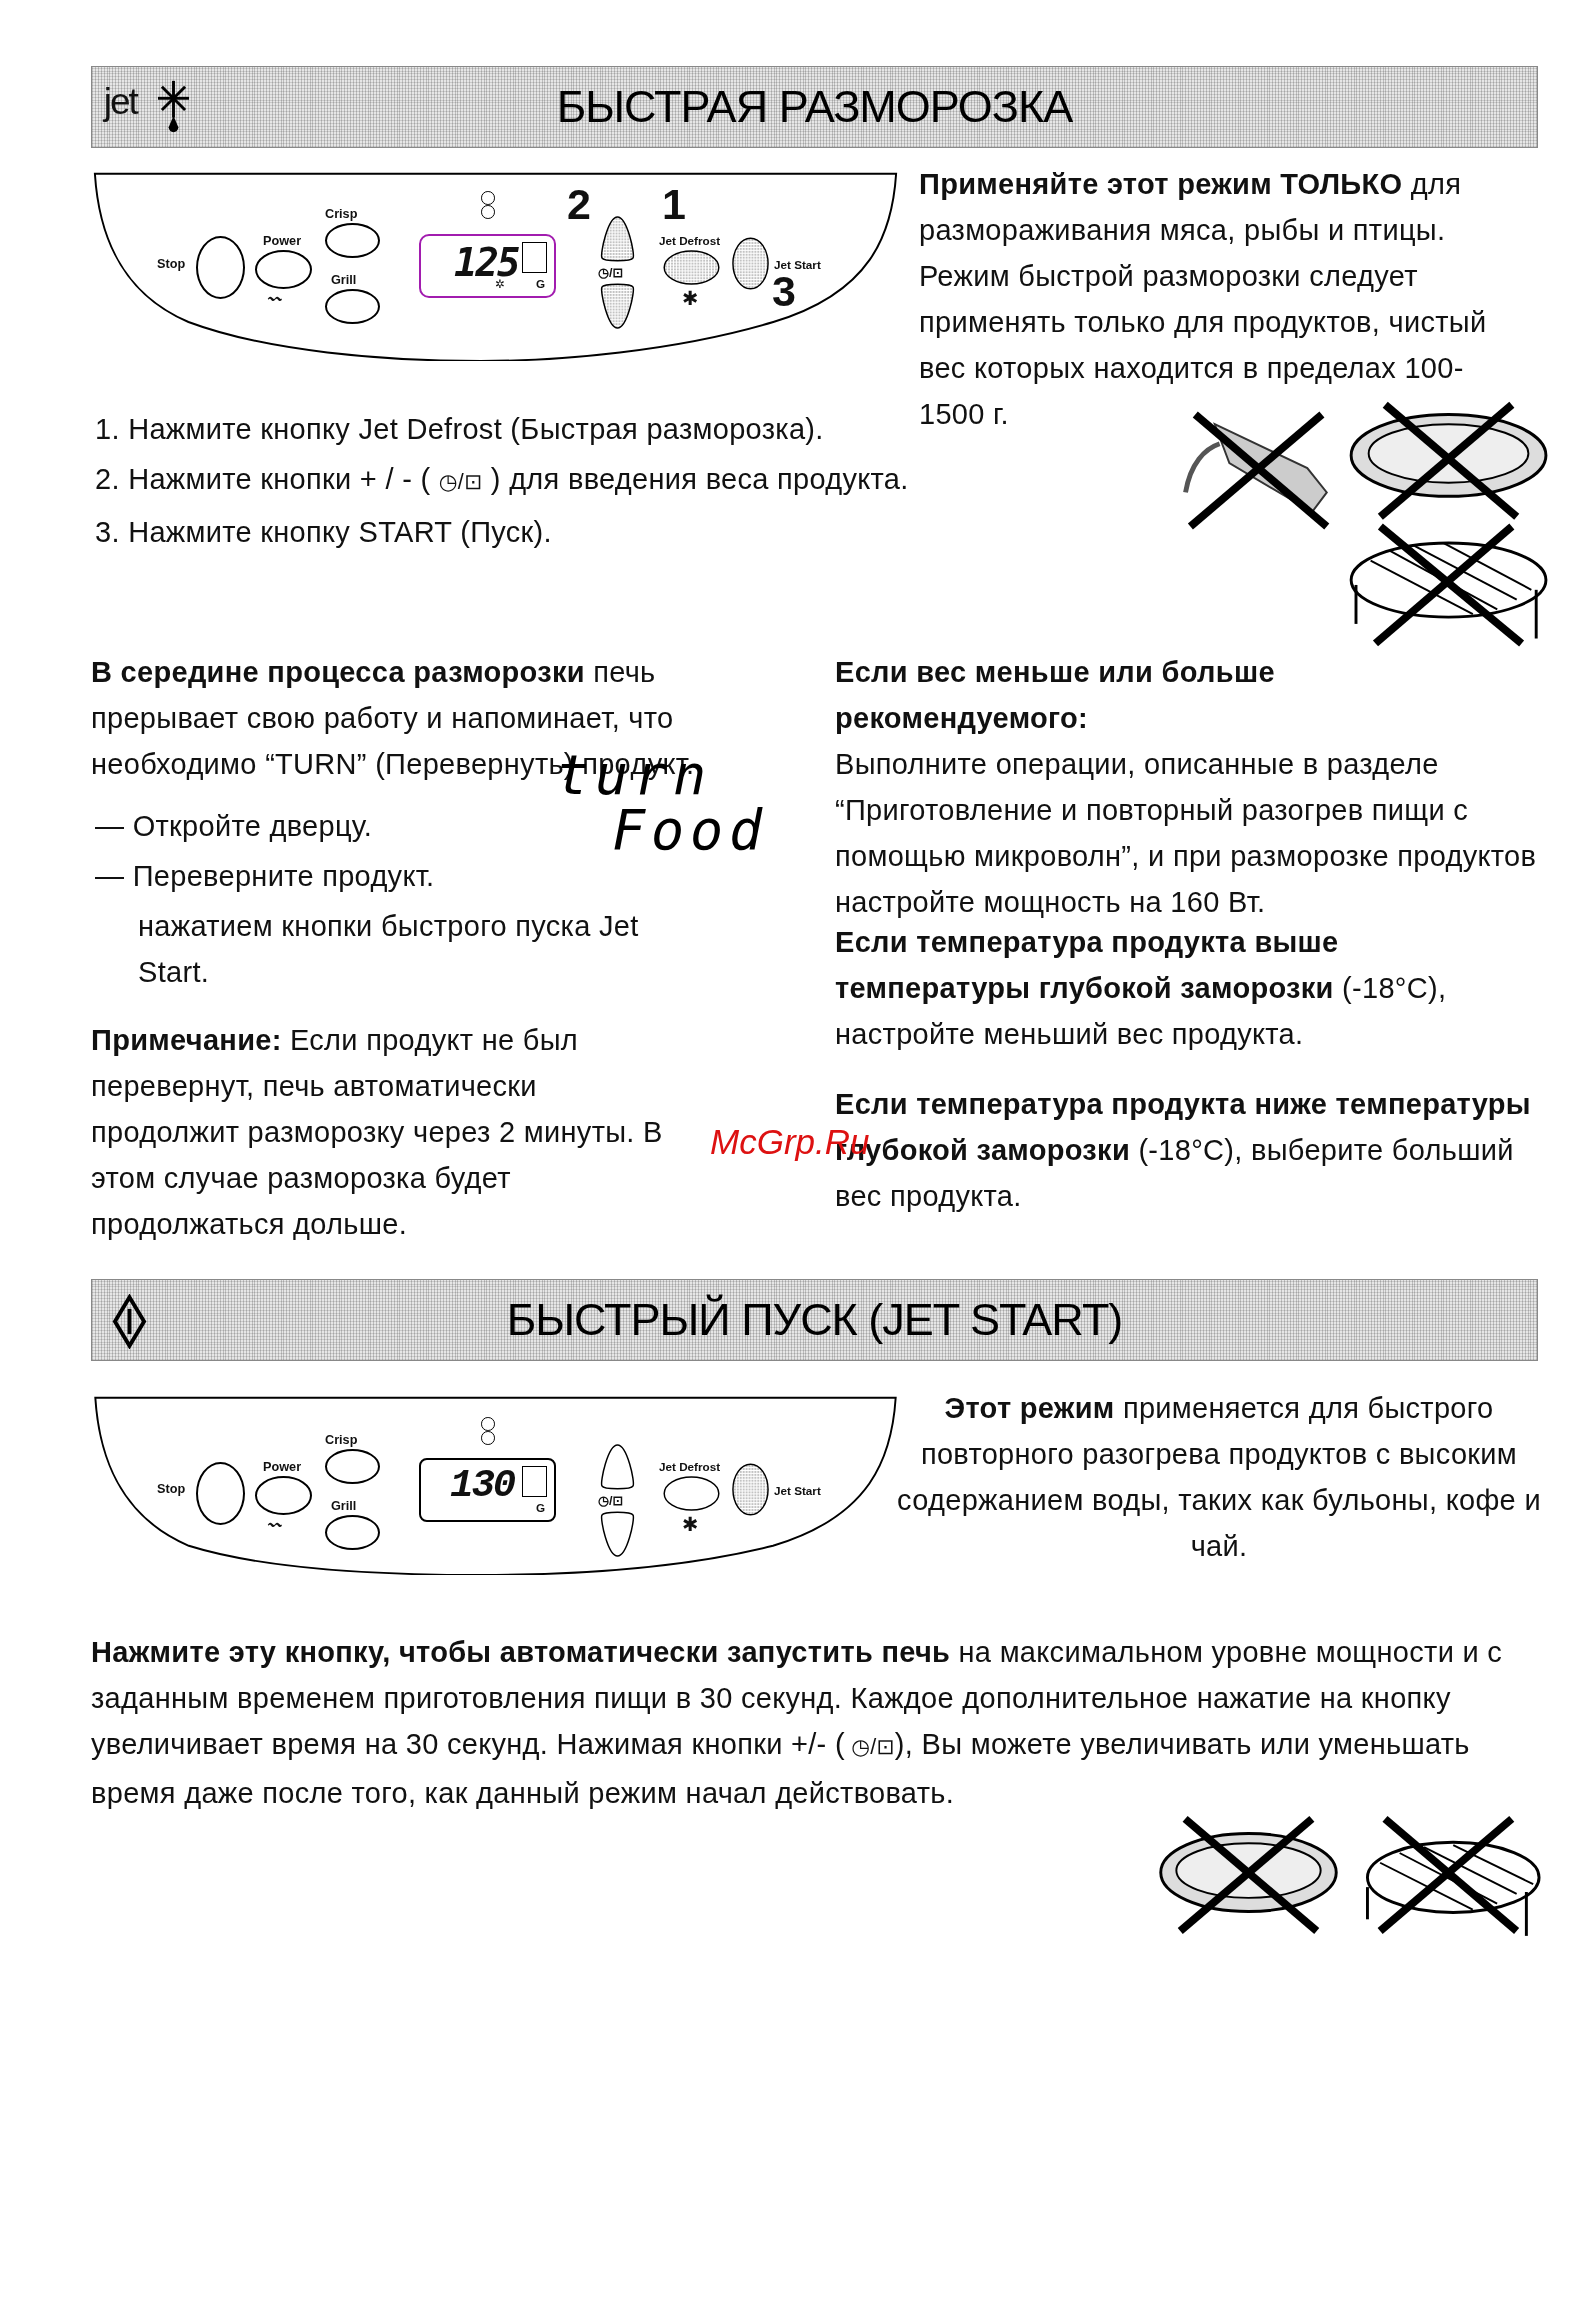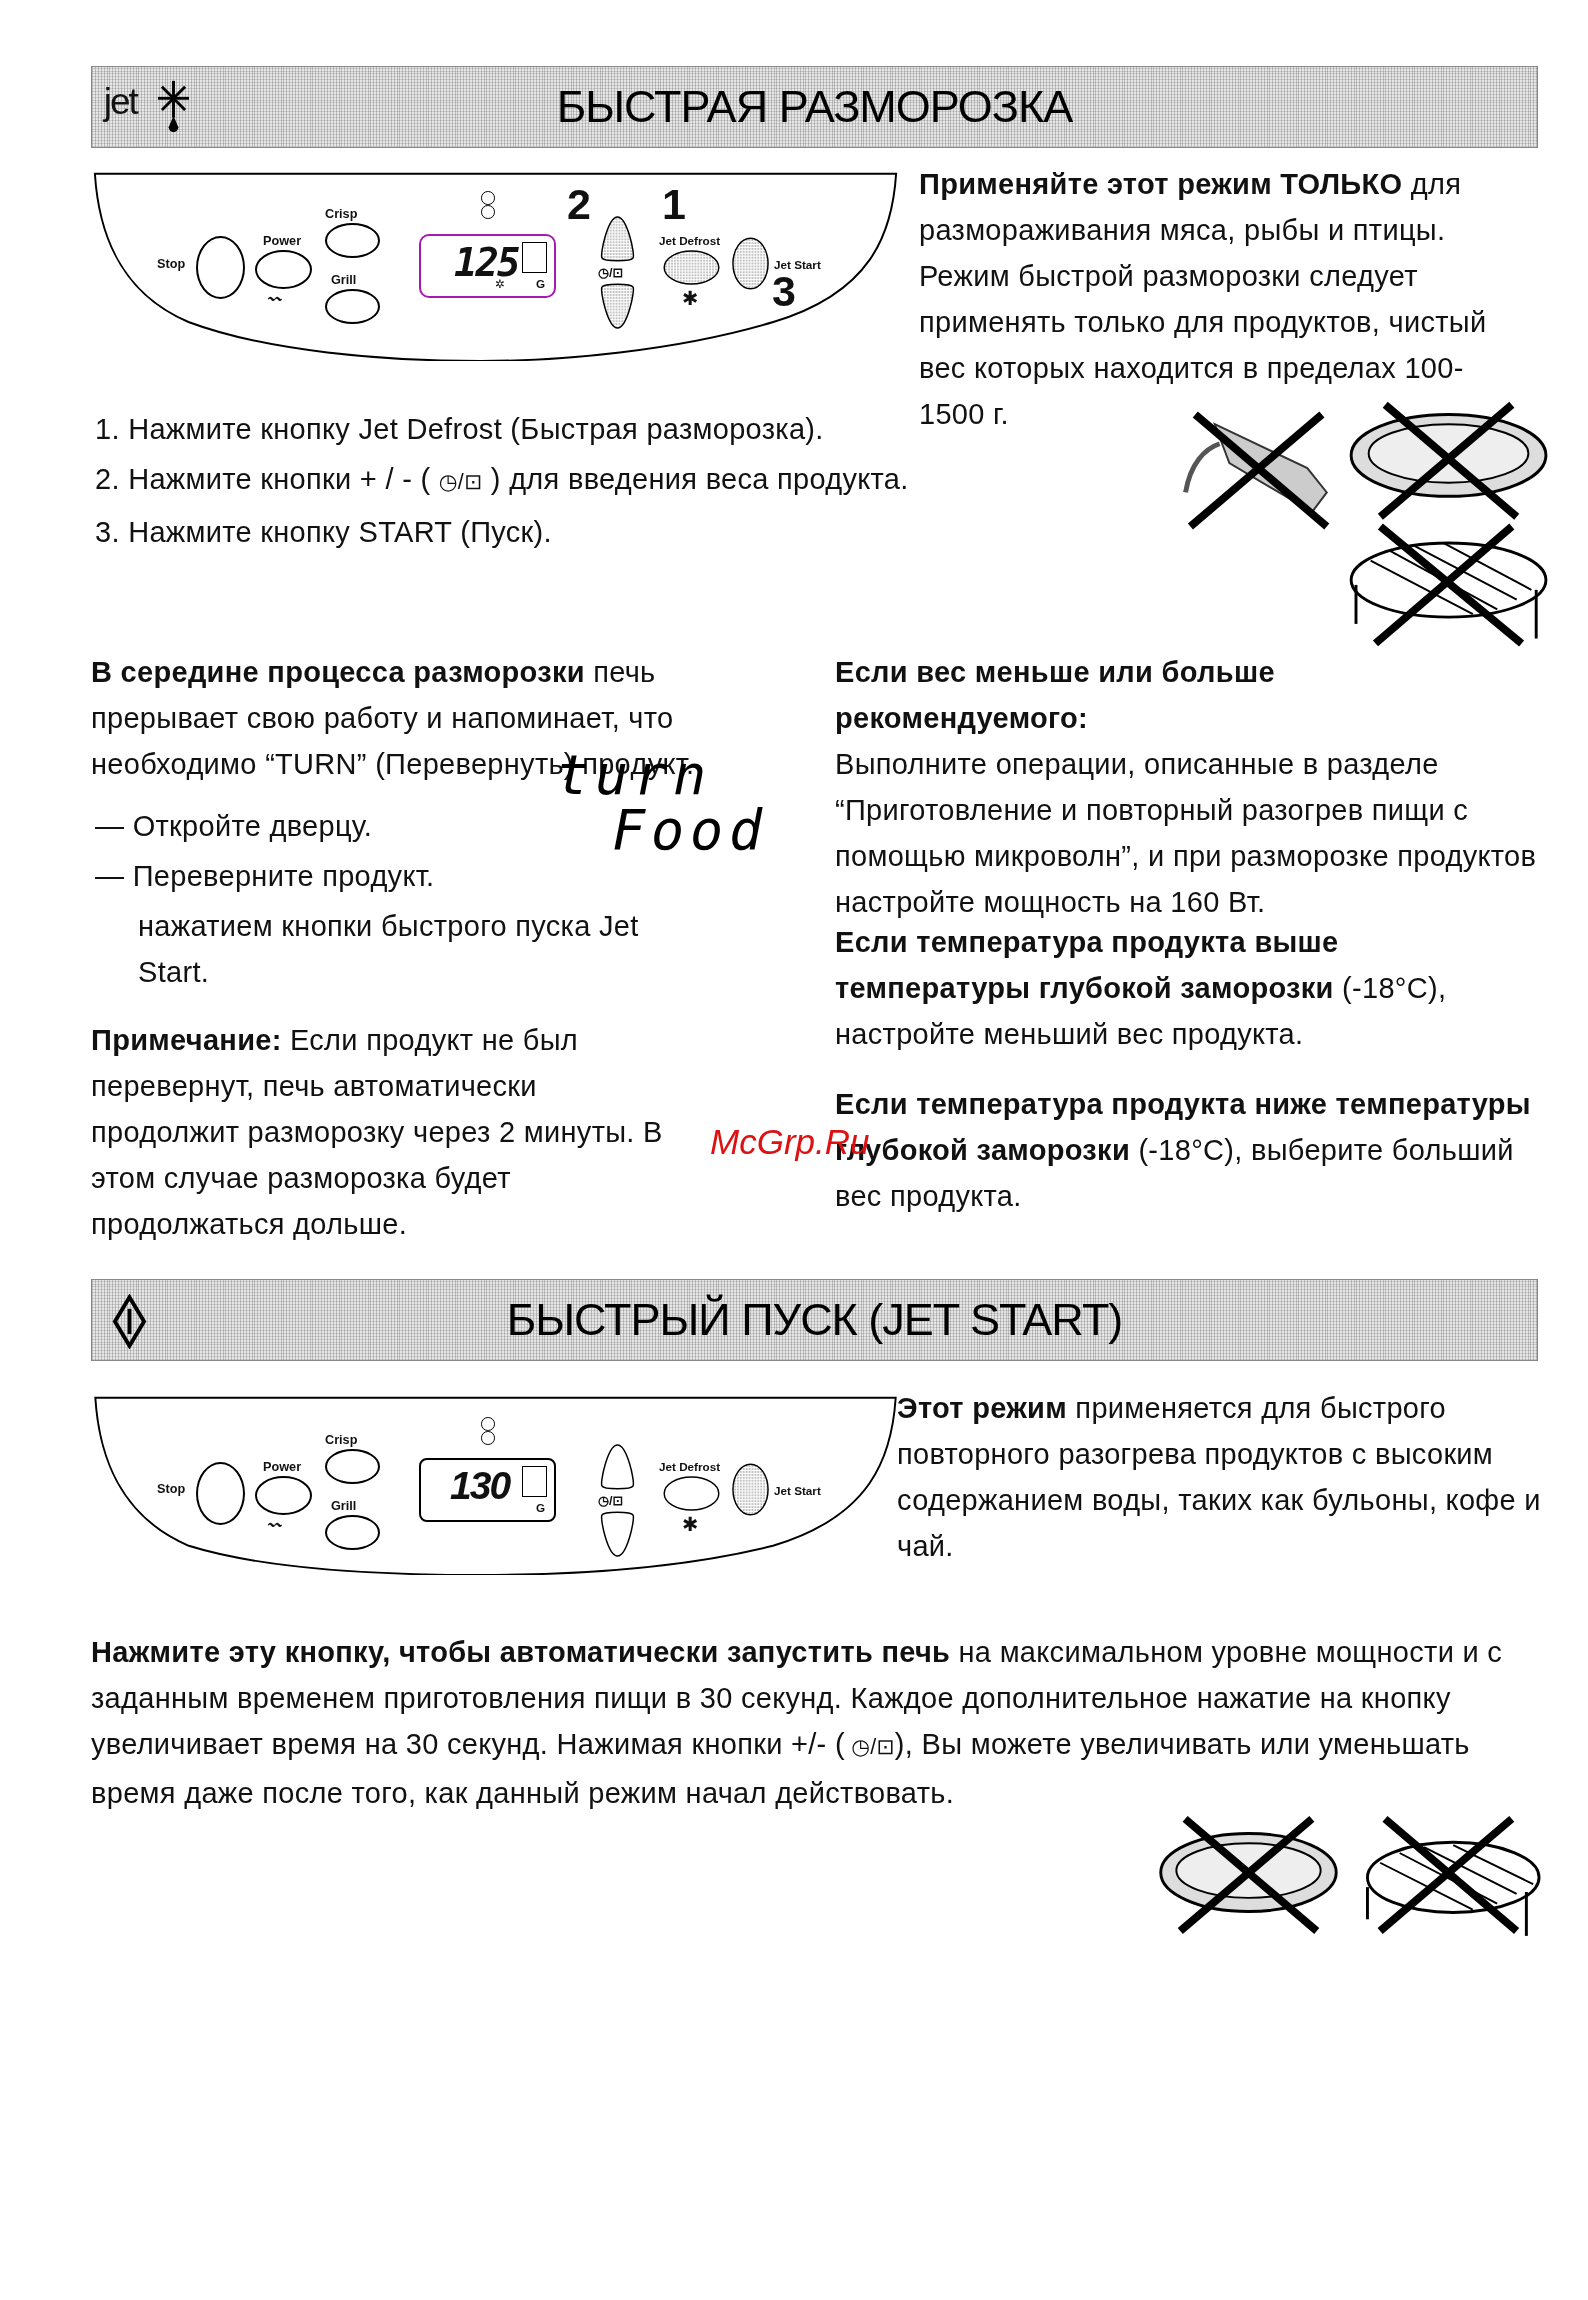--- a/index.html
+++ b/index.html
@@ -179,41 +179,41 @@
   <span class="abs" style="left:172px; top:70px; font-size:12.7px; font-weight:bold;">Power</span>
   <div class="abs" style="left:164px; top:86px; width:53px; height:35px; border:2px solid #000; border-radius:50%;"></div>
   <span class="abs" style="left:177px; top:123px; font-size:13.7px;">〰</span>
   <span class="abs" style="left:234px; top:43px; font-size:12.7px; font-weight:bold;">Crisp</span>
   <div class="abs" style="left:234px; top:59px; width:51px; height:31px; border:2px solid #000; border-radius:50%;"></div>
   <span class="abs" style="left:240px; top:109px; font-size:12.7px; font-weight:bold;">Grill</span>
   <div class="abs" style="left:234px; top:125px; width:51px; height:31px; border:2px solid #000; border-radius:50%;"></div>
   <div class="abs" style="left:390px; top:27px; width:11.7px; height:11.7px; border:1.5px solid #000; border-radius:50%;"></div>
   <div class="abs" style="left:390px; top:41px; width:11.7px; height:11.7px; border:1.5px solid #000; border-radius:50%;"></div>
   <div class="abs" style="left:328px; top:68px; width:133px; height:60px; border:2px solid #000; border-radius:7.8px;">
-    <span class="abs" style="left:29px; top:3.9px; font-size:39px; font-weight:bold; font-style:italic; font-family:Liberation Sans, sans-serif; letter-spacing:-2px;">130</span>
+    <span class="abs" style="left:29px; top:3.9px; font-size:39px; font-weight:bold; font-style:italic; font-family:Liberation Mono, monospace; letter-spacing:-2px;">130</span>
     <div class="abs" style="left:101px; top:5.9px; width:23.4px; height:29px; border:1.5px solid #000;"></div>
     <span class="abs" style="left:115px; top:41px; font-size:11.7px; font-weight:bold;">G</span>
   </div>
   <svg class="abs" style="left:507px; top:53px;" width="39" height="115" viewBox="0 0 40 118">
     <path d="M20 2 C30 2 38 40 36 44 C34 48 6 48 4 44 C2 40 10 2 20 2 Z" fill="#fff" stroke="#000" stroke-width="1.5"></path>
     <path d="M20 116 C30 116 38 78 36 74 C34 70 6 70 4 74 C2 78 10 116 20 116 Z" fill="#fff" stroke="#000" stroke-width="1.5"></path>
   </svg>
   <span class="abs" style="left:507px; top:103px; font-size:12.7px; font-weight:bold;">◷/⊡</span>
   <span class="abs" style="left:568px; top:70px; font-size:11.7px; font-weight:bold;">Jet Defrost</span>
   <svg class="abs" style="left:571px; top:84px;" width="59" height="39" viewBox="0 0 60 40">
       <ellipse cx="30" cy="20" rx="28" ry="17" fill="#fff" stroke="#000" stroke-width="1.5"></ellipse>
     </svg>
   <span class="abs" style="left:591px; top:123px; font-size:19.5px;">✱</span>
   <svg class="abs" style="left:640px; top:72px;" width="39" height="55" viewBox="0 0 40 56">
       <ellipse cx="20" cy="28" rx="18" ry="26" fill="url(#dots)" stroke="#000" stroke-width="1.5"></ellipse>
     </svg>
   <span class="abs" style="left:683px; top:94px; font-size:11.7px; font-weight:bold;">Jet Start</span>
 </div>
 
-<div class="abs txt" style="left:897px; top:1385px; width:644px;">
+<div class="abs txt" style="left:897px; top:1385px; width:644px;text-align:center;">
   <b>Этот режим</b><span> применяется для быстрого повторного разогрева продуктов с высоким содержанием воды, таких как бульоны, кофе и чай.</span>
 </div>
 
 <div class="abs txt" style="left:91px; top:1629px; width:1453px;">
   <b>Нажмите эту кнопку, чтобы автоматически запустить печь</b><span> на максимальном уровне мощности и с заданным временем приготовления пищи в 30 секунд. Каждое дополнительное нажатие на кнопку увеличивает время на 30 секунд. Нажимая кнопки +/- (</span><span style="font-size:21.5px;"> ◷/⊡</span><span>), Вы можете увеличивать или уменьшать время даже после того, как данный режим начал действовать.</span>
 </div>
 
 <svg class="abs" style="left:1151px; top:1804px;" width="390" height="137" viewBox="0 0 400 140">
   <g>
     <ellipse cx="100" cy="70" rx="90" ry="40" fill="#ddd" stroke="#000" stroke-width="3"></ellipse>

